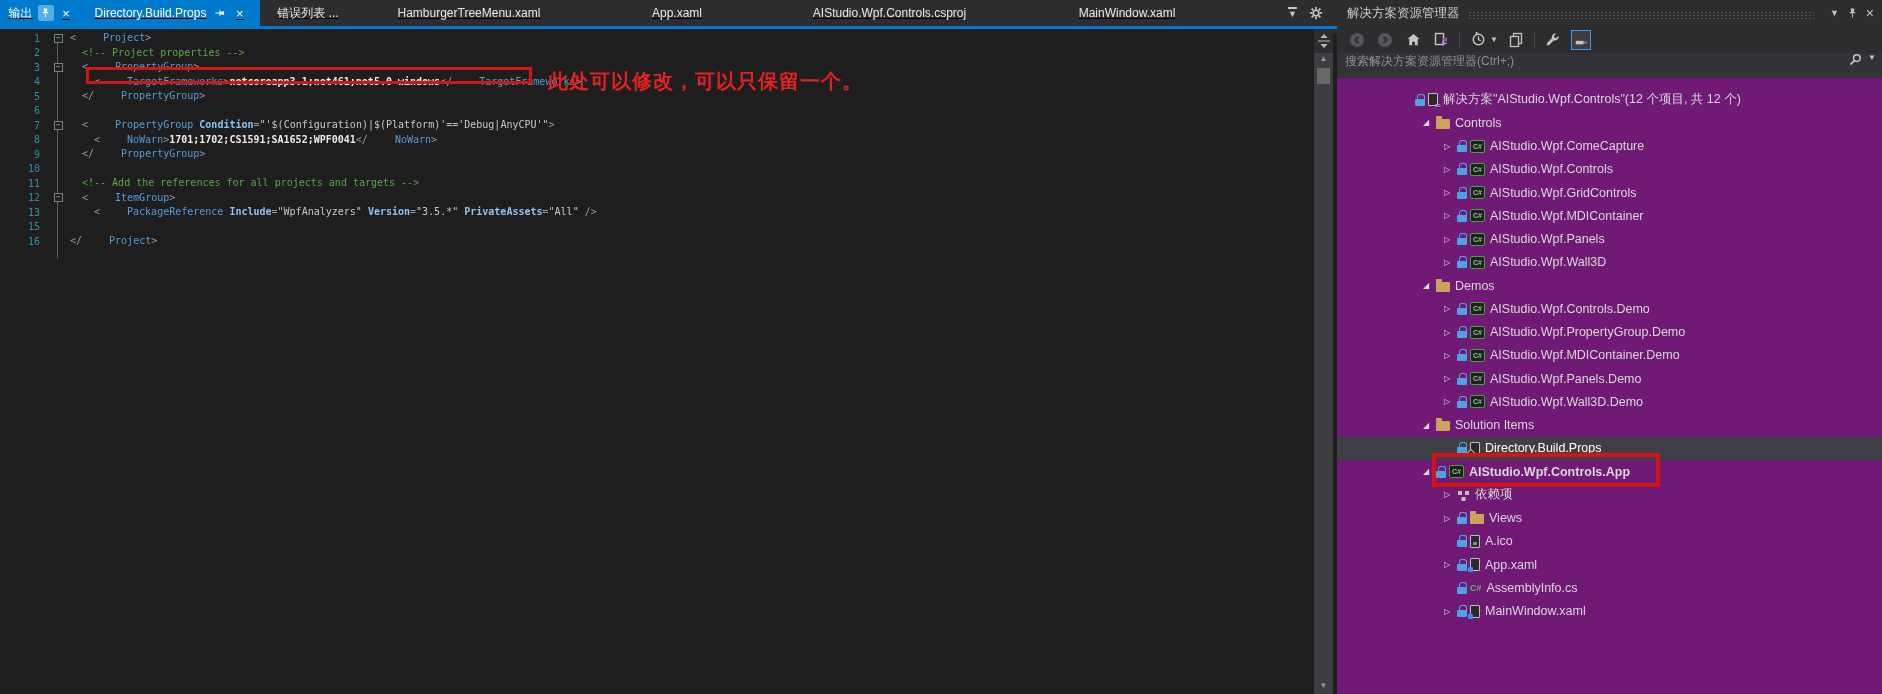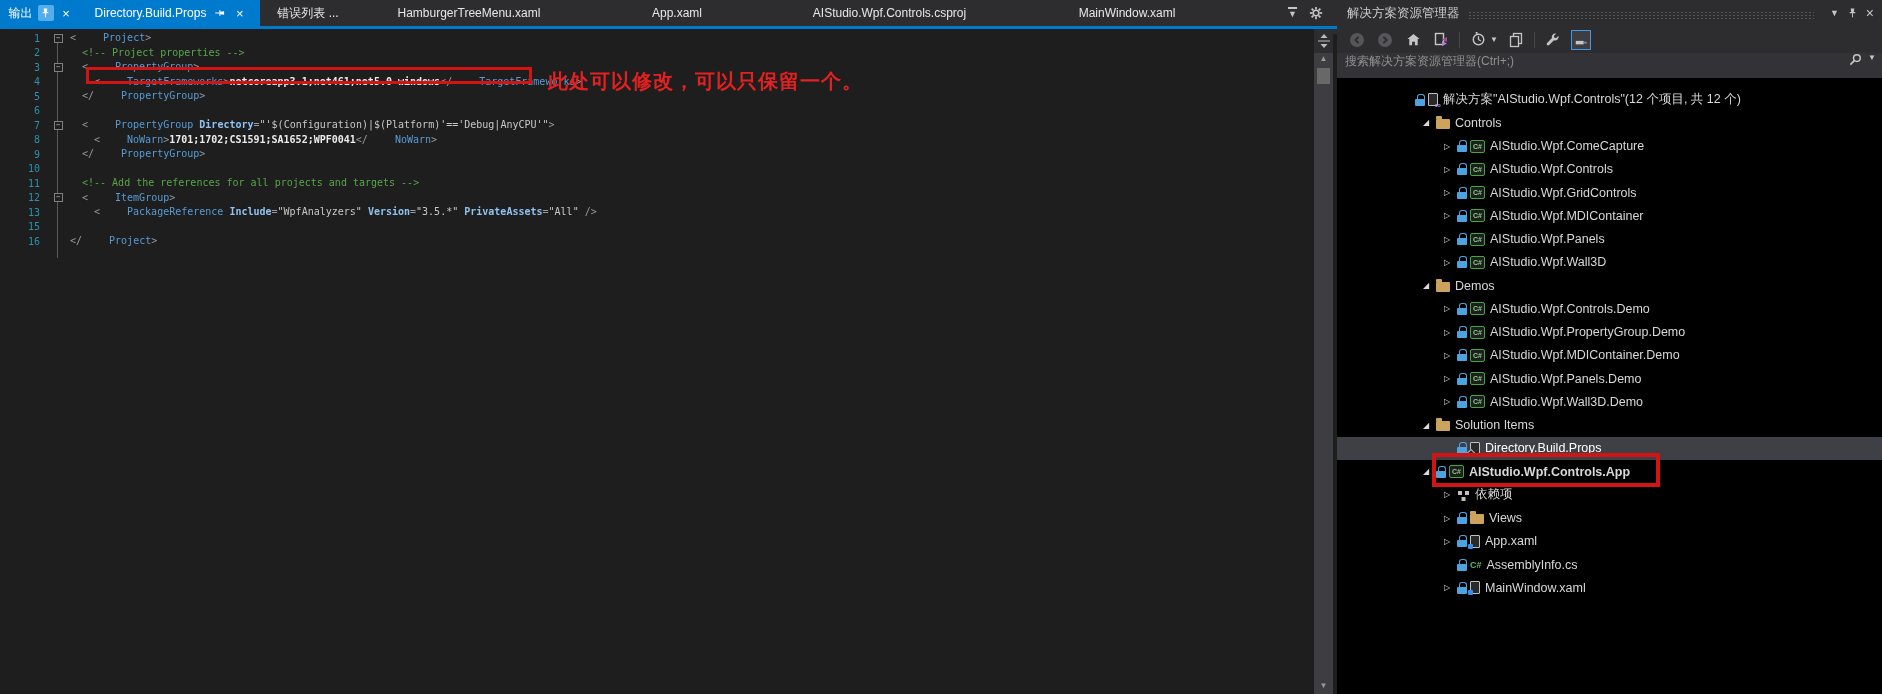--- a/index.html
+++ b/index.html
@@ -1,21 +1,21 @@
 <!DOCTYPE html>
 <html><head>
 <meta charset="utf-8">
 <style>
   * { box-sizing: border-box; margin: 0; padding: 0; }
   html,body { width:1882px; height:694px; overflow:hidden; background:#1e1e1e;
               font-family:"Liberation Sans", sans-serif; }
 
   
   #tabstrip { position:absolute; left:0; top:0; width:1337px; height:34px;
-              background:#2d2d30; display:flex; }
+              background:#2d2d30; display:flex;text-decoration:underline; }
   .tab { height:26px; display:flex; align-items:center; justify-content:center;
          font-size:12px; color:#e7e7e7; gap:5px; white-space:nowrap; }
   .tab.active { background:#007acc; color:#fff; }
   .tab .tab-x { font-size:13px; color:#fff; width:15px; text-align:center; cursor:default; }
   .pinbox { width:16px; height:16px; display:flex; align-items:center; justify-content:center; border-radius:2px; }
   .pinbox.hl { background:#54aeeb; }
   #tabstrip-right { position:absolute; right:14px; top:0; height:26px; display:flex; align-items:center; gap:12px; }
   .strip-ic { color:#c5c5c5; font-size:9px; line-height:1; }
   .tablist-ic { border-top:2px solid #c5c5c5; padding-top:1px; }
   #blueline { position:absolute; left:0; top:26px; width:1337px; height:3px; background:#007acc; }
@@ -39,21 +39,21 @@
              color:#e32121; letter-spacing:1px; z-index:3; white-space:nowrap; }
 
   
   #edscroll { position:absolute; left:1314px; top:29px; width:19px; height:665px; background:#3e3e42; }
   #edscroll .grip { height:24px; background:#2d2d30; display:flex; align-items:center; justify-content:center; }
   #edscroll .sarr { display:block; text-align:center; color:#999; font-size:8px; line-height:12px; }
   #edscroll .thumb { margin:3px 3px 0 3px; height:16px; background:#686868; }
   #edscroll .sarr.down { position:absolute; bottom:2px; left:0; right:0; }
 
   
-  #sepanel { position:absolute; left:1337px; top:0; width:545px; height:694px; background:#000000; }
+  #sepanel { position:absolute; left:1337px; top:0; width:545px; height:694px; background:#701a75; }
   #se-header { height:26px; background:#2d2d30; display:flex; align-items:center; padding:0 8px 0 10px; }
   #se-title { font-size:12.5px; color:#cccccc; white-space:nowrap; }
   #se-dots { flex:1; height:9px; margin:4px 8px 0 8px;
              background-image:radial-gradient(circle, #55555a 0.8px, transparent 0.9px);
              background-size:4px 3px; }
   .hd-ic { color:#c5c5c5; margin-left:8px; font-size:11px; display:flex; align-items:center; }
   #se-toolbar { height:27px; background:#2d2d30; display:flex; align-items:center; padding-left:10px; gap:8px; }
   .tb-ic { width:20px; height:20px; display:flex; align-items:center; justify-content:center; }
   .tb-sep { width:1px; height:16px; background:#46464a; }
   .tb-ic.sel { border:1px solid #3c9be8; background:#3e3e42; }
@@ -194,21 +194,21 @@
     <div class="cl">
       <span class="ln">6</span>
       <span class="foldcol"></span>
       <pre class="code" style="padding-left: 0px;"></pre>
     </div>
     <div class="cl">
       <span class="ln">7</span>
       <span class="foldcol">
         <span class="foldbox">−</span>
       </span>
-      <pre class="code" style="padding-left: 12px;"><span class="pn">&lt;</span><span class="el">PropertyGroup</span><span class="at"> Directory</span><span class="pn">=</span><span class="st">"'$(Configuration)|$(Platform)'=='Debug|AnyCPU'"</span><span class="pn">&gt;</span></pre>
+      <pre class="code" style="padding-left: 12px;"><span class="pn">&lt;</span><span class="el">PropertyGroup</span><span class="at"> Condition</span><span class="pn">=</span><span class="st">"'$(Configuration)|$(Platform)'=='Debug|AnyCPU'"</span><span class="pn">&gt;</span></pre>
     </div>
     <div class="cl">
       <span class="ln">8</span>
       <span class="foldcol"></span>
       <pre class="code" style="padding-left: 24px;"><span class="pn">&lt;</span><span class="el">NoWarn</span><span class="pn">&gt;</span><span class="tx">1701;1702;CS1591;SA1652;WPF0041</span><span class="pn">&lt;/</span><span class="el">NoWarn</span><span class="pn">&gt;</span></pre>
     </div>
     <div class="cl">
       <span class="ln">9</span>
       <span class="foldcol"></span>
       <pre class="code" style="padding-left: 12px;"><span class="pn">&lt;/</span><span class="el">PropertyGroup</span><span class="pn">&gt;</span></pre>
@@ -439,20 +439,26 @@
         <span class="i-dep"></span>
         <span class="lbl">依赖项</span>
       </div>
       <div class="trow" style="padding-left: 100px;">
         <span class="arr">▷</span>
         <span class="lock"></span>
         <span class="i-folder"></span>
         <span class="lbl">Views</span>
       </div>
       <div class="trow" style="padding-left: 100px;">
+        <span class="arr"></span>
+        <span class="lock"></span>
+        <span class="i-doc image"></span>
+        <span class="lbl">A.ico</span>
+      </div>
+      <div class="trow" style="padding-left: 100px;">
         <span class="arr">▷</span>
         <span class="lock"></span>
         <span class="i-doc xaml"></span>
         <span class="lbl">App.xaml</span>
       </div>
       <div class="trow" style="padding-left: 100px;">
         <span class="arr"></span>
         <span class="lock"></span>
         <span class="i-cs">C#</span>
         <span class="lbl">AssemblyInfo.cs</span>

